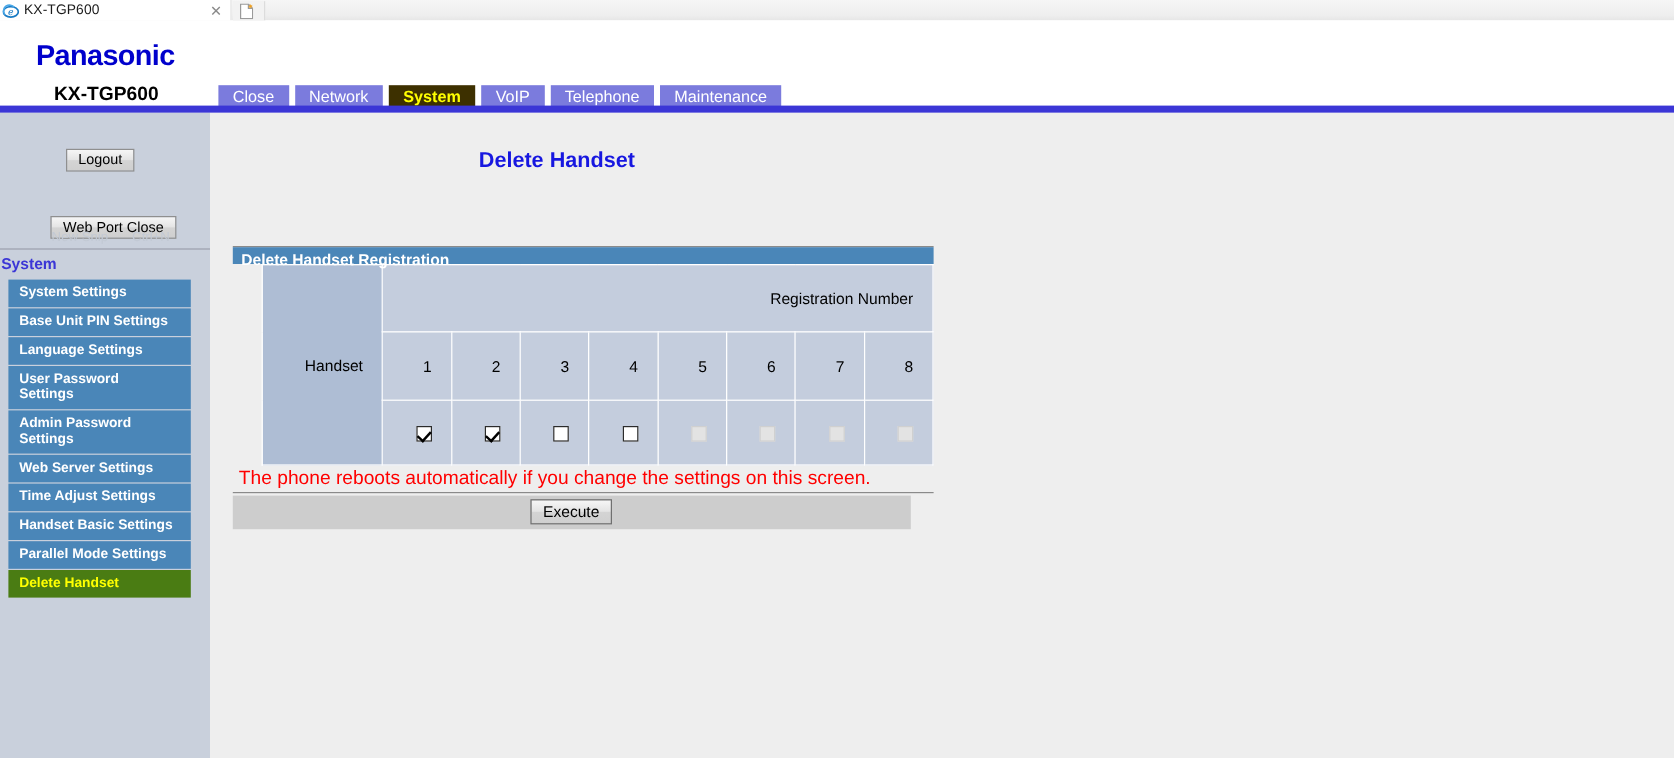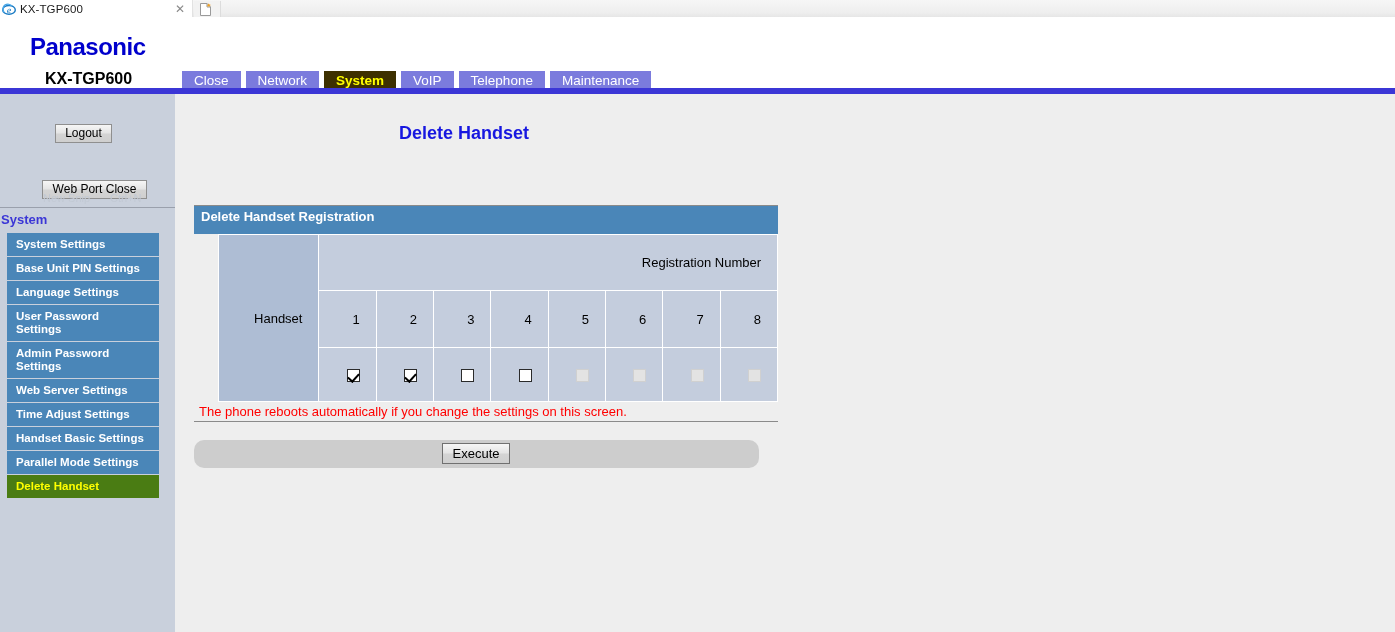--- a/index.html
+++ b/index.html
@@ -248,21 +248,21 @@
     position: absolute;
     left: 19px; top: 111px;
     width: 584px;
   }
   #panel-topline {
     width: 584px; height: 1px;
     background: #8a8a8a;
   }
   #panel-heading {
     width: 584px;
-    height: 28px;
+    height: 14px;
     background: #4a86b8;
     color: #ffffff;
     font-size: 13px;
     font-weight: bold;
     line-height: 22px;
     padding-left: 7px;
     box-sizing: border-box;
     font-family: "Liberation Sans", sans-serif;
   }
 
@@ -320,36 +320,35 @@
     left: 2px; top: 1px;
     width: 5px; height: 9px;
     border: solid #000000;
     border-width: 0 2px 2px 0;
     transform: rotate(42deg);
   }
 
   #warning-text {
     margin-left: 5px;
     margin-top: 2px;
-    font-size: 13px;
+    font-size: 16px;
     color: #ff0000;
     font-family: "Liberation Sans", sans-serif;
   }
   #panel-botline {
     width: 584px; height: 1px;
     background: #8a8a8a;
     margin-top: 2px;
   }
   #action-bar {
     width: 565px;
     height: 28px;
     background: #cdcdcd;
-    margin-top: 18px;
+    margin-top: 2px;
     position: relative;
-    border-radius: 10px;
   }
   #execute-button {
     position: absolute;
     left: 248px; top: 3px;
     width: 68px; height: 21px;
     line-height: 19px;
     background: linear-gradient(to bottom, #f6f6f6 0%, #e4e4e4 48%, #d4d4d4 52%, #cfcfcf 100%);
     border: 1px solid #707070;
     font-size: 13px;
     text-align: center;

